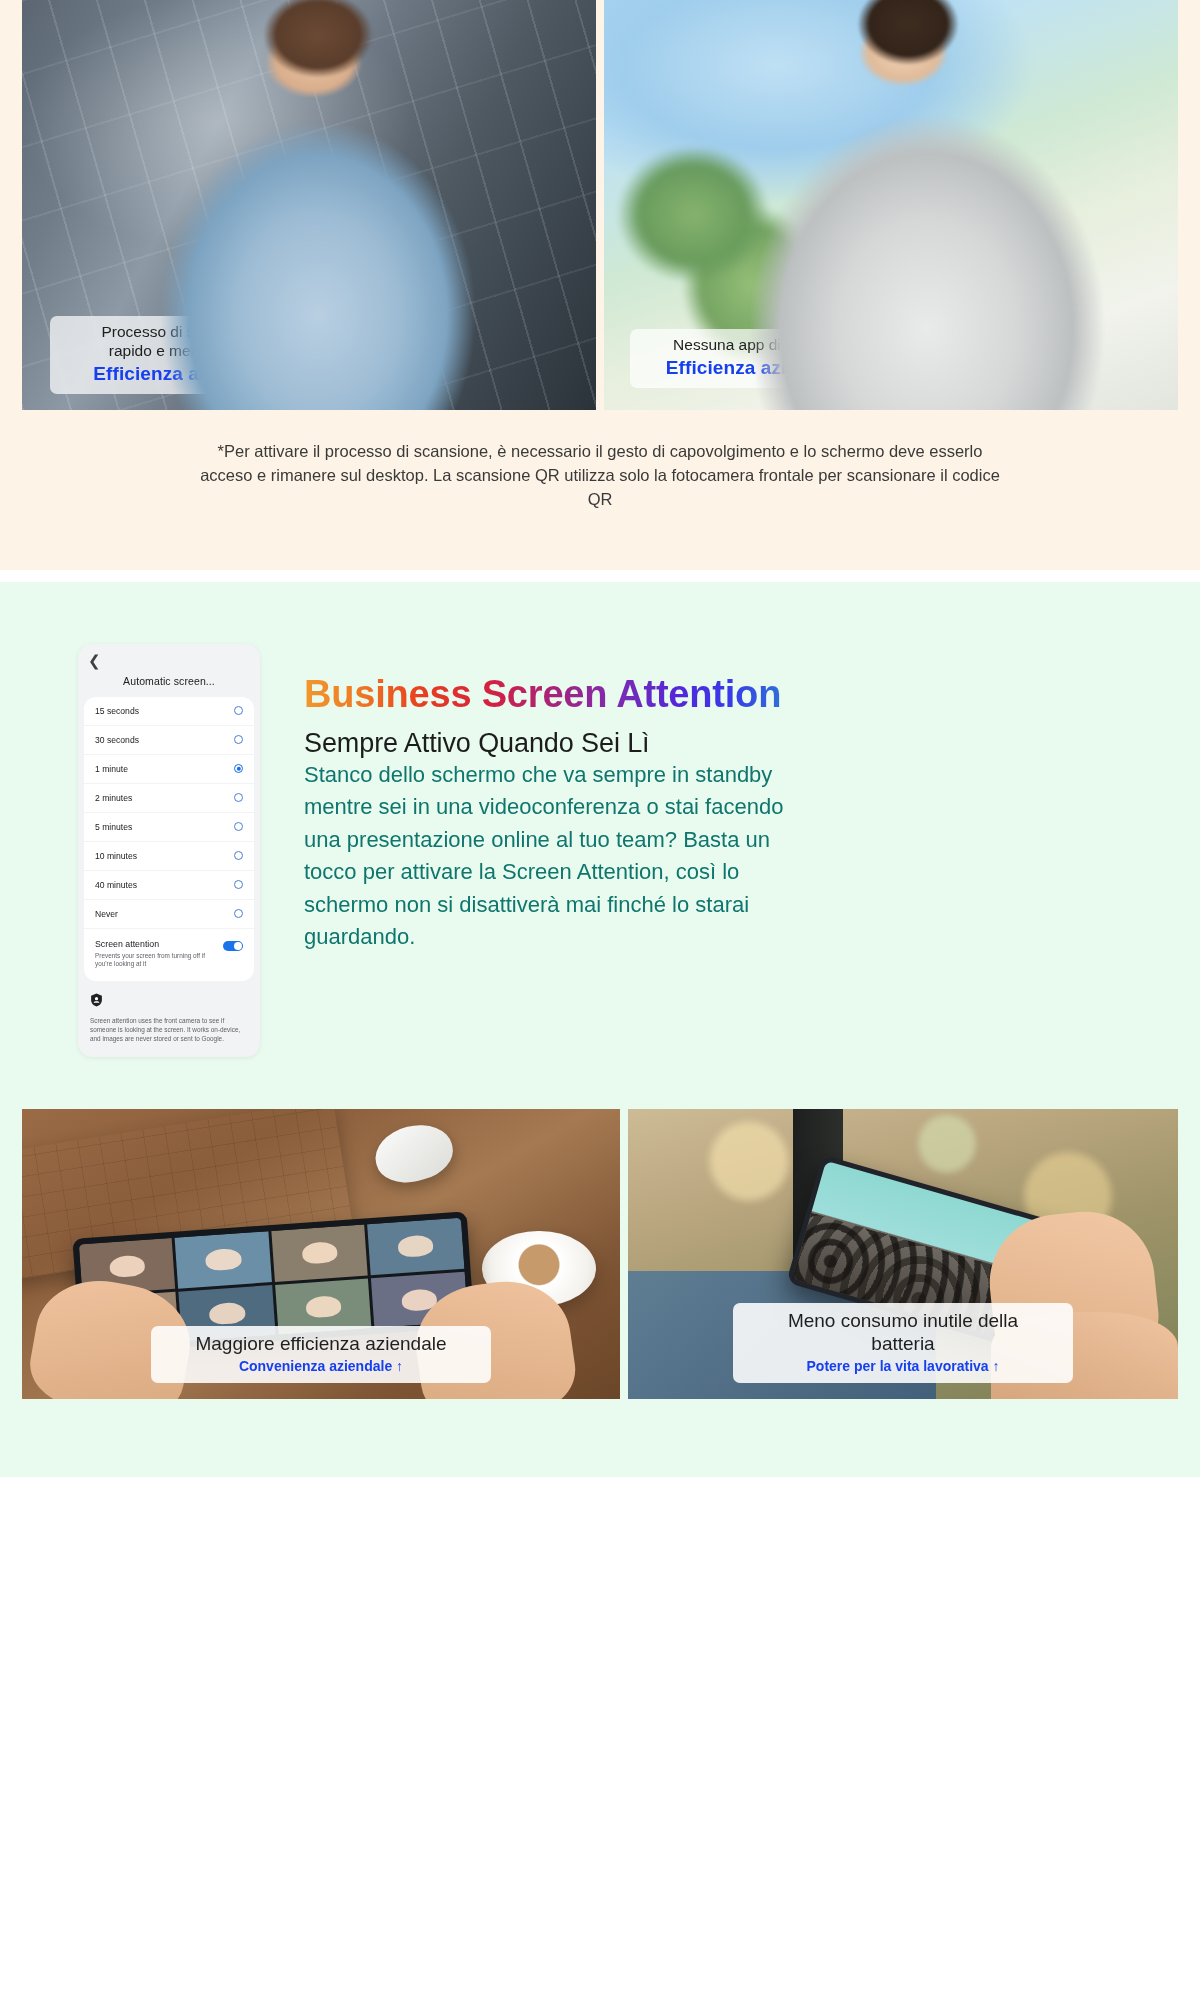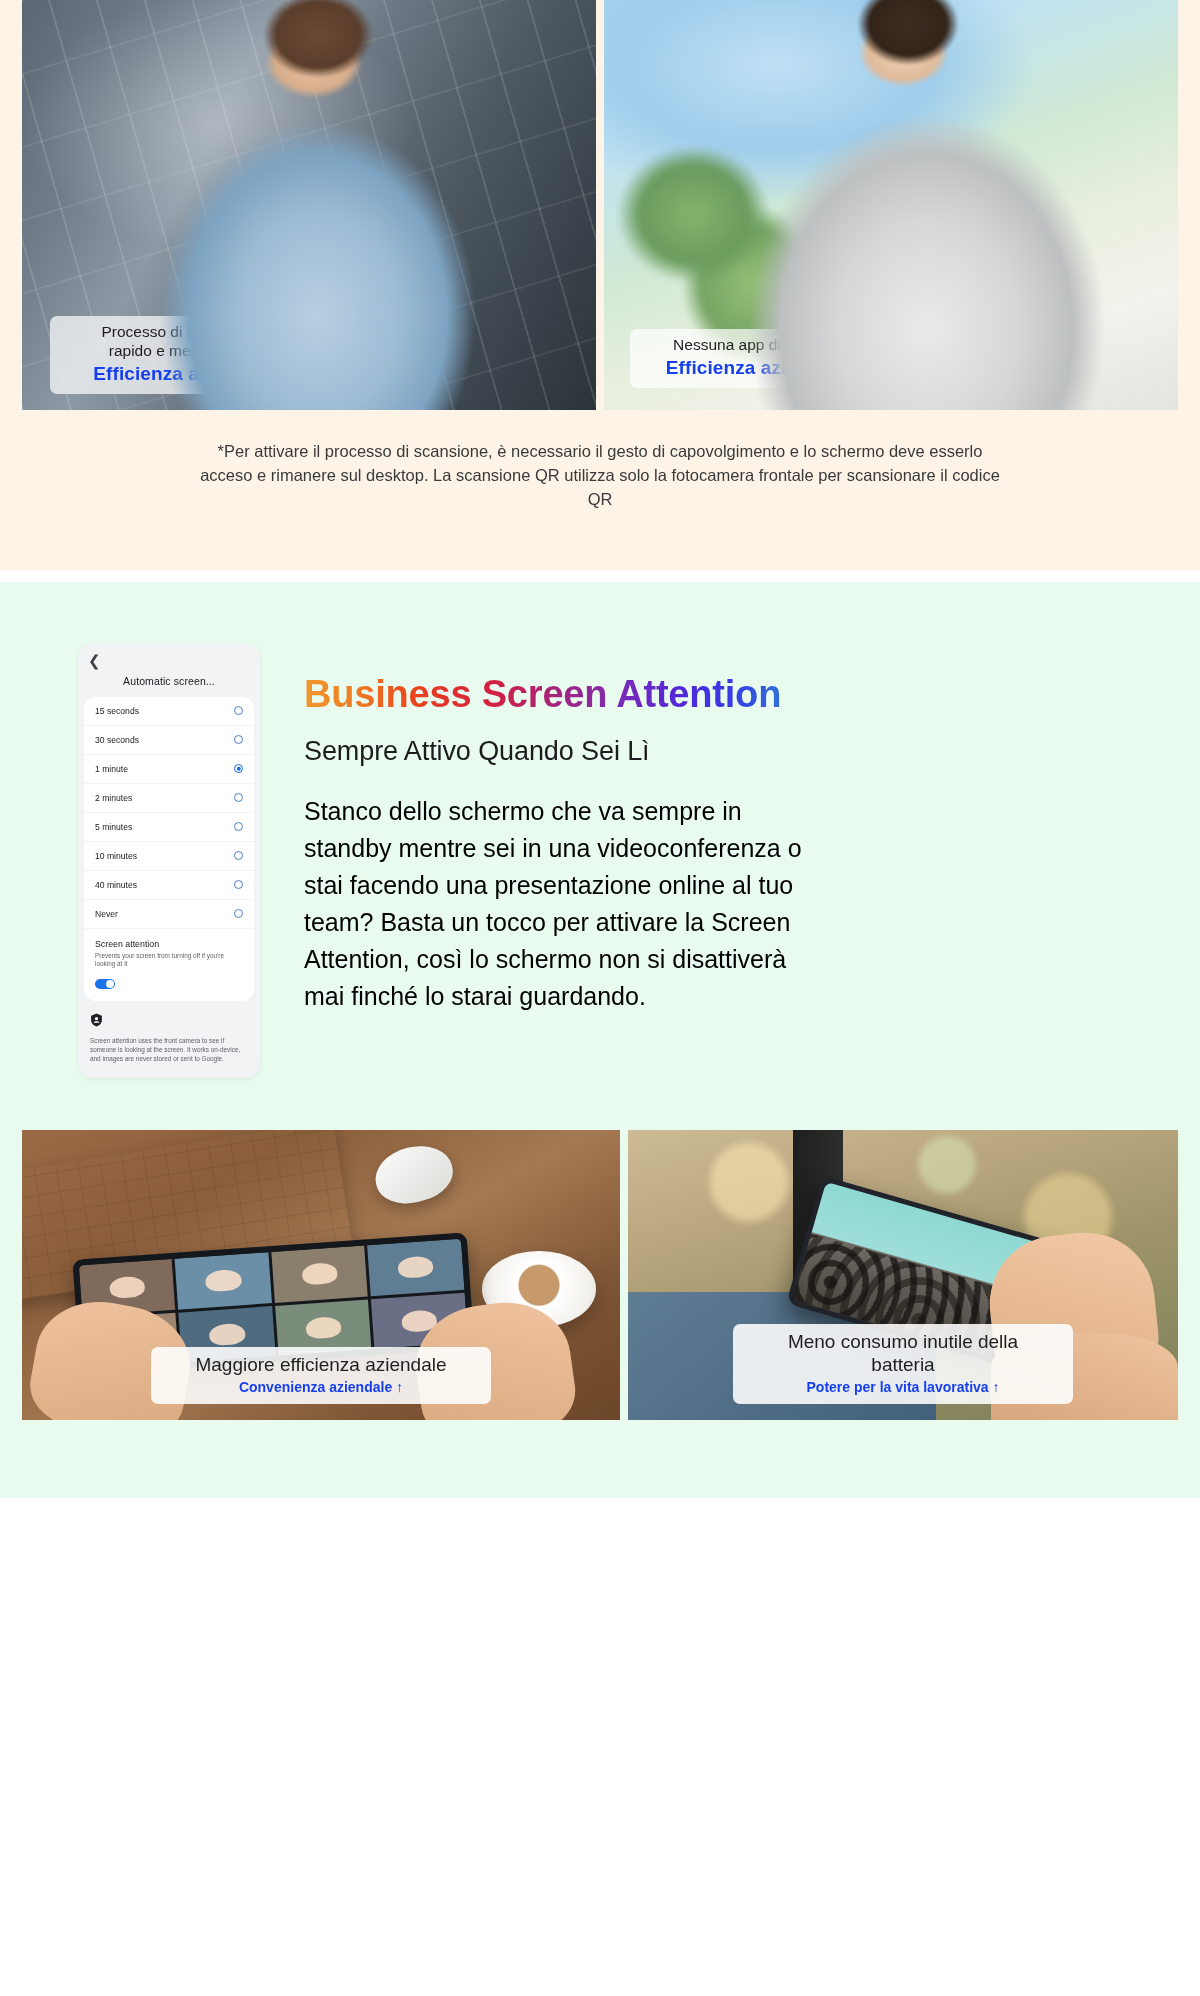--- a/index.html
+++ b/index.html
@@ -234,21 +234,20 @@
     border-radius: 50%;
     background: #1a6ee0;
     transform: translate(-50%,-50%);
   }
   .pm-attention {
     display: flex;
     align-items: flex-start;
     justify-content: space-between;
     gap: 8px;
     padding: 10px 11px 12px;
-    flex-direction: column;
   }
   .pm-att-title { font-size: 8.8px; color: #202124; margin-bottom: 3px; }
   .pm-att-desc { font-size: 6.4px; color: #5f6368; line-height: 1.33; }
   .switch {
     flex: 0 0 auto;
     width: 20px; height: 10.5px;
     border-radius: 6px;
     background: #1a73e8;
     position: relative;
     margin-top: 2px;
@@ -288,31 +287,30 @@
         #f0982e 0%, #ef7b23 11%, #e8411f 24%,
         #d7213c 38%, #a8237a 52%, #7b2bb5 66%,
         #5427d8 78%, #3a39e8 89%, #2f6fd8 100%);
     -webkit-background-clip: text;
     background-clip: text;
     color: transparent;
     -webkit-text-fill-color: transparent;
     display: inline-block;
   }
   .subhead {
-    margin-top: 20px;
+    margin-top: 12px;
     font-size: 27px;
     color: #1c1c1c;
     font-weight: normal;
     letter-spacing: -0.1px;
   }
   .bodycopy {
-    margin-top: 26px;
-    font-size: 25px;
+    font-size: 22px;
     line-height: 1.48;
-    color: #000000;
+    color: #0f766e;
     max-width: 510px;
   }
 
   
   .photo-row-bottom {
     display: flex;
     gap: 8px;
     padding: 52px 22px 0;
   }
   .photo-card-b {

